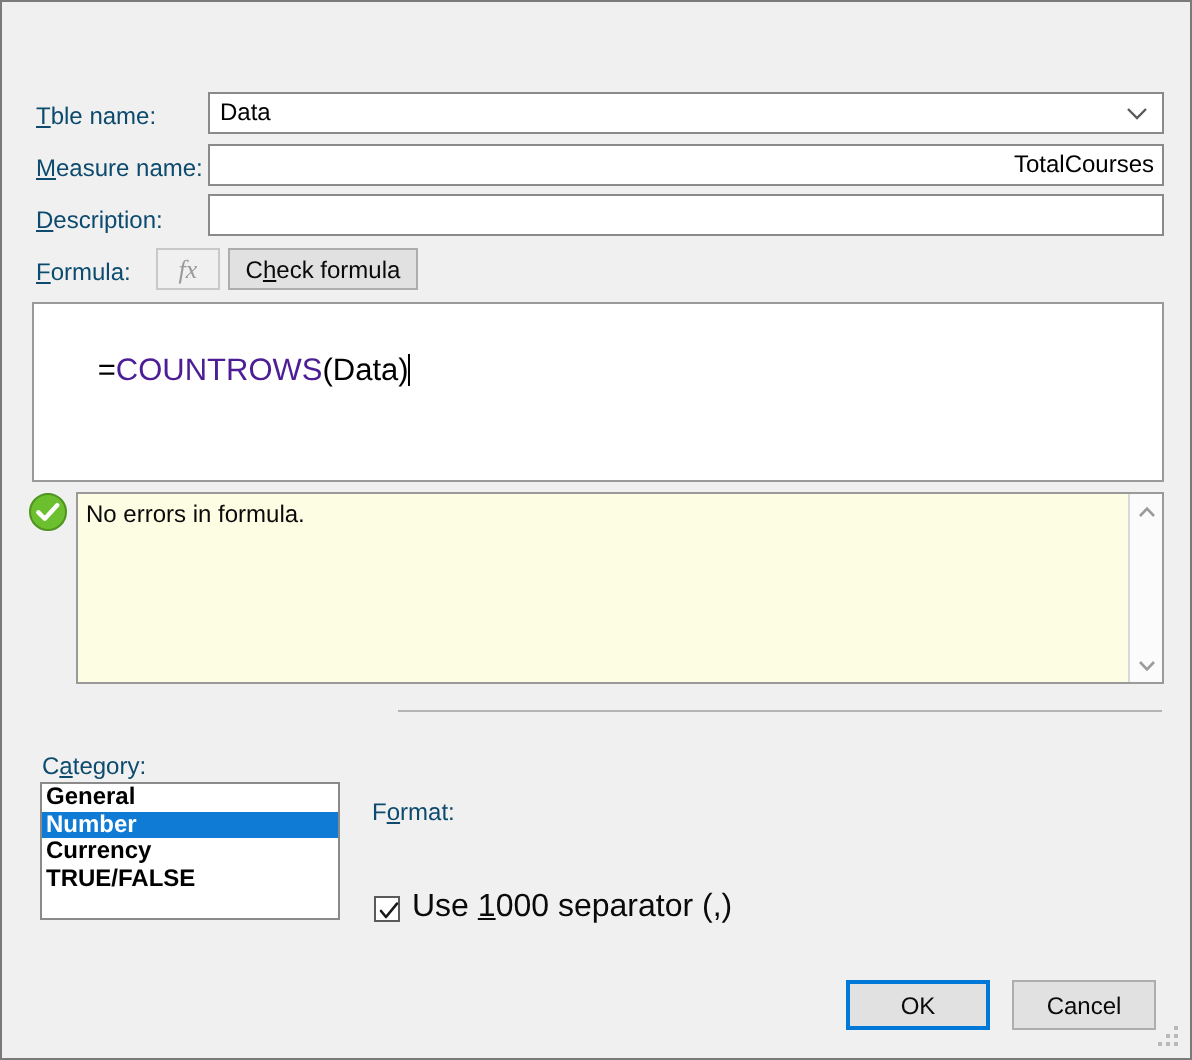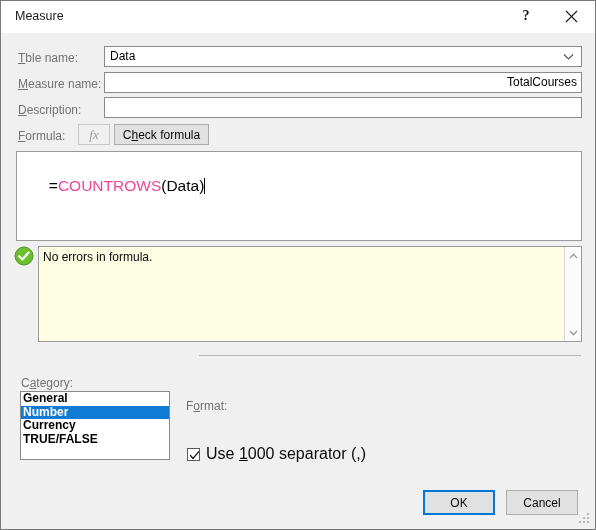--- a/index.html
+++ b/index.html
@@ -62,21 +62,21 @@
     font-family: "Liberation Serif", serif;
     font-weight: bold;
     color: #111;
     line-height: 1;
   }
 
   
   .lbl {
     position: absolute;
     font-size: 12px;
-    color: #737373;
+    color: #0c4a6e;
     white-space: nowrap;
   }
   .acc { text-decoration: underline; }
 
   
   .tinput {
     position: absolute;
     box-sizing: border-box;
     background: #ffffff;
     border: 1px solid #8a8a8a;
@@ -149,21 +149,21 @@
   }
   .formula-text {
     position: absolute;
     left: 6px;
     top: 7px;
     font-family: "Liberation Sans", sans-serif;
     font-size: 15.5px;
     white-space: pre;
     color: #000000;
   }
-  .tok-fn { color: #ec4899; }
+  .tok-fn { color: #4c1d95; }
   .tok-plain { color: #000000; }
   .caret {
     display: inline-block;
     width: 1px;
     height: 16px;
     background: #000;
     vertical-align: -3px;
   }
 
   
@@ -259,34 +259,20 @@
     position: absolute;
     width: 2px; height: 2px;
     background: #b9b9b9;
   }
 </style>
 </head>
 <body>
 
 <div class="dialog">
 
-  <div class="titlebar">
-    <div class="title-text">Measure</div>
-
-    <div class="title-btn help">
-      <span class="qmark">?</span>
-    </div>
-
-    <div class="title-btn close">
-      <svg width="13" height="13" viewBox="0 0 13 13">
-        <line x1="1" y1="1" x2="12" y2="12" stroke="#1a1a1a" stroke-width="1.1"></line>
-        <line x1="12" y1="1" x2="1" y2="12" stroke="#1a1a1a" stroke-width="1.1"></line>
-      </svg>
-    </div>
-  </div>
 
   <div class="lbl" style="left:17px; top:50px;">
     <span class="acc">T</span><span>ble name:</span>
   </div>
   <div class="combo" style="left:103px; top:45px; width:478px; height:21px;">
     <div class="combo-val">Data</div>
     <svg class="chev" width="11" height="7" viewBox="0 0 11 7">
       <polyline points="1,1 5.5,5.5 10,1" fill="none" stroke="#5a5a5a" stroke-width="1.2"></polyline>
     </svg>
   </div>

